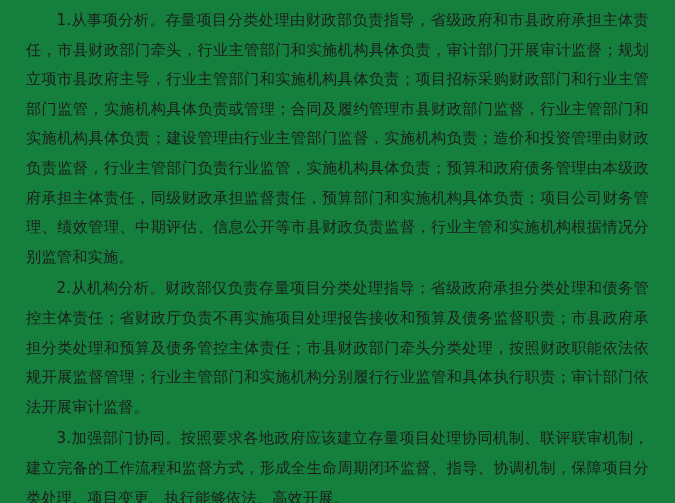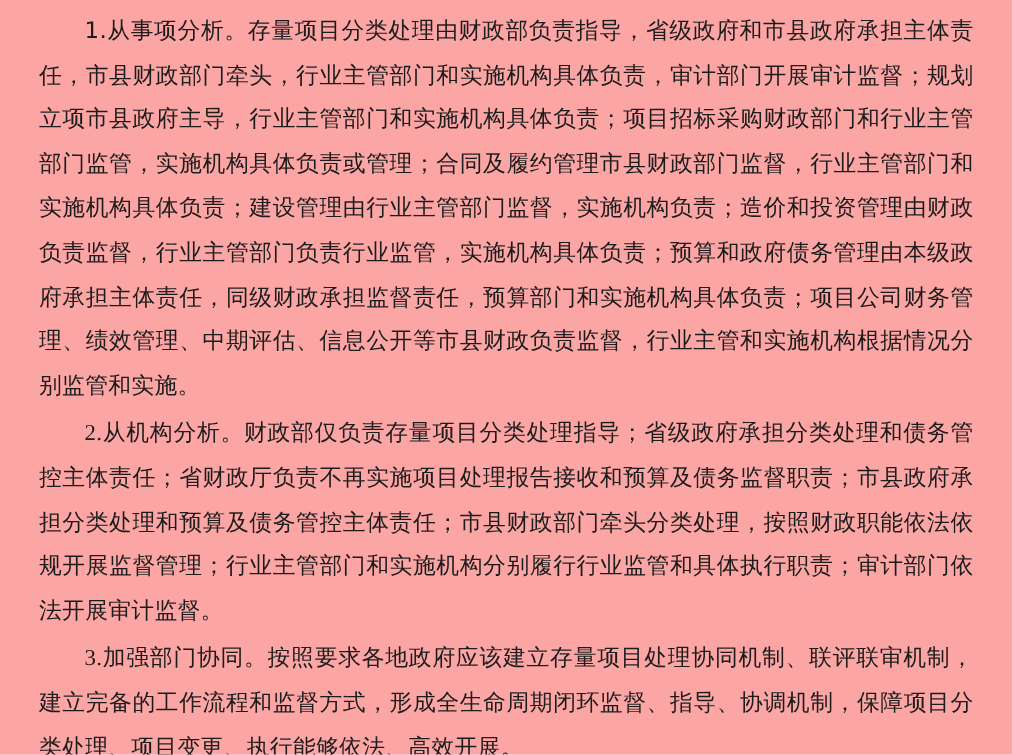--- a/index.html
+++ b/index.html
@@ -10,38 +10,37 @@
     width: 675px;
     height: 503px;
     background: #ffffff;
     font-family: "DejaVu Sans", "Liberation Sans", sans-serif;
     overflow: hidden;
   }
   .page {
     position: relative;
     width: 675px;
     height: 503px;
-    background: #fca5a5;
+    background: #15803d;
     box-sizing: border-box;
     padding: 6px 26px 0 26px;
   }
   .para {
     font-size: 15.2px;
     line-height: 29.6px;
     color: #1c1c1c;
     text-align: justify;
     text-justify: inter-ideograph;
     text-indent: 2em;
     margin: 0 0 0 0;
     letter-spacing: 0.2px;
     font-family: "DejaVu Sans", "Liberation Sans", sans-serif;
   }
   .para + .para {
     margin-top: 1px;
-    font-family: Liberation Serif, serif;
   }
   .para.p2 {
     margin-top: 2px;
   }
   .para.p3 {
     margin-top: 2px;
   }
 </style>
 </head>
 <body>

